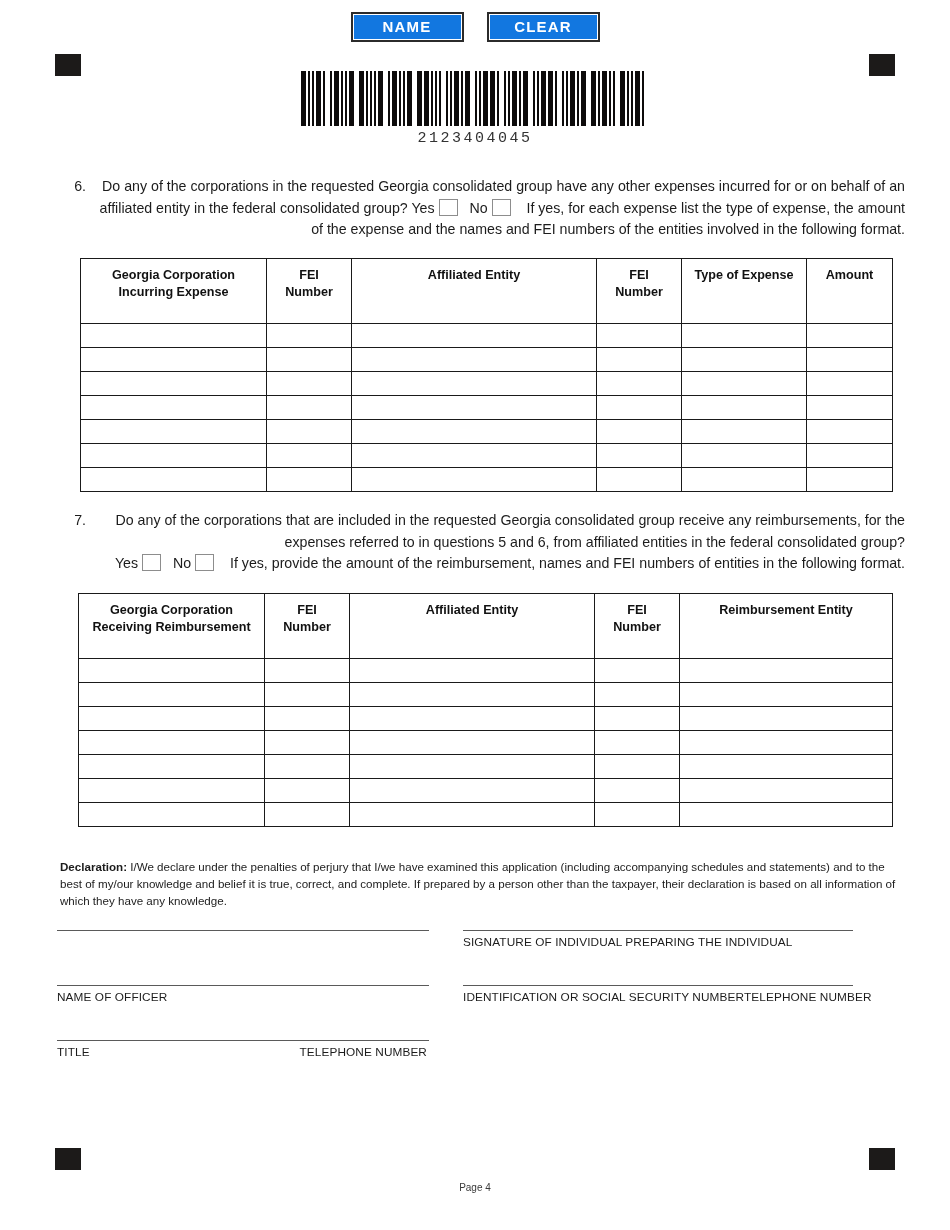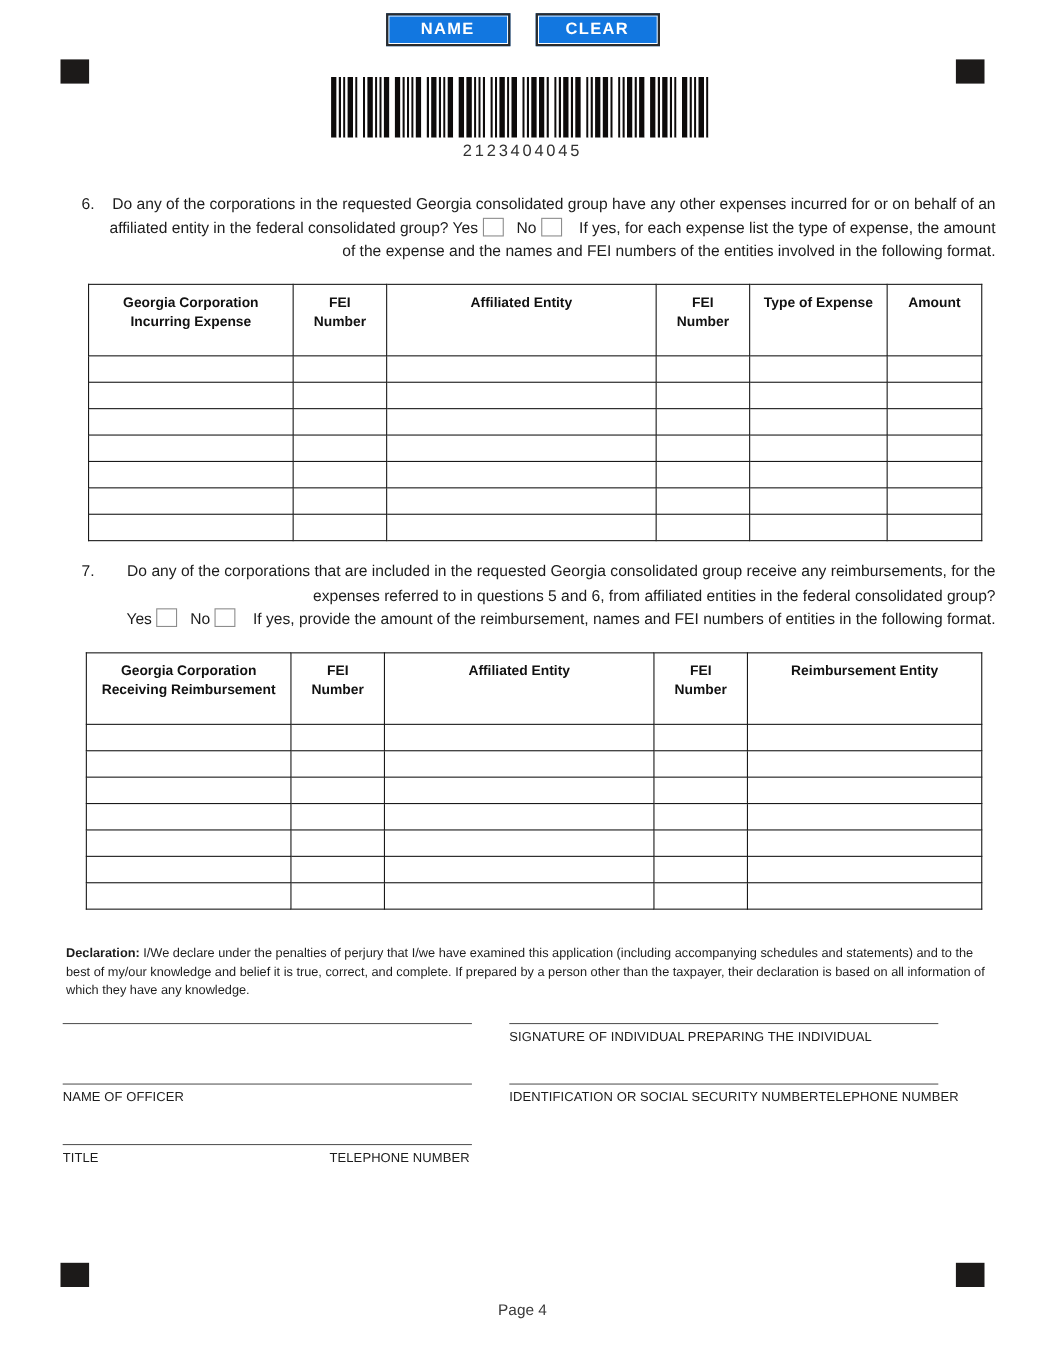--- a/index.html
+++ b/index.html
@@ -80,21 +80,21 @@
     display: inline-block;
     height: 55px;
     background: #ffffff;
     vertical-align: top;
   }
   .barcode-num {
     margin-top: 4px;
     font-size: 15px;
     letter-spacing: 2.5px;
     color: #333333;
-    font-family: Liberation Sans, sans-serif;
+    font-family: Liberation Mono, monospace;
   }
 
   
   .question {
     position: absolute;
     font-size: 14.2px;
     line-height: 21.5px;
     color: #1c1c1c;
   }
   .q-num {
@@ -189,21 +189,21 @@
   .sig-labels .single { }
   .sig-labels .second { margin-right: 2px; }
 
   
   .page-footer {
     position: absolute;
     left: 0;
     top: 1182px;
     width: 950px;
     text-align: center;
-    font-size: 14px;
+    font-size: 10px;
     color: #3a3a3a;
   }
 </style>
 </head>
 <body>
 
 <div class="btn-row">
   <button class="form-btn">NAME</button>
   <button class="form-btn">CLEAR</button>
 </div>

